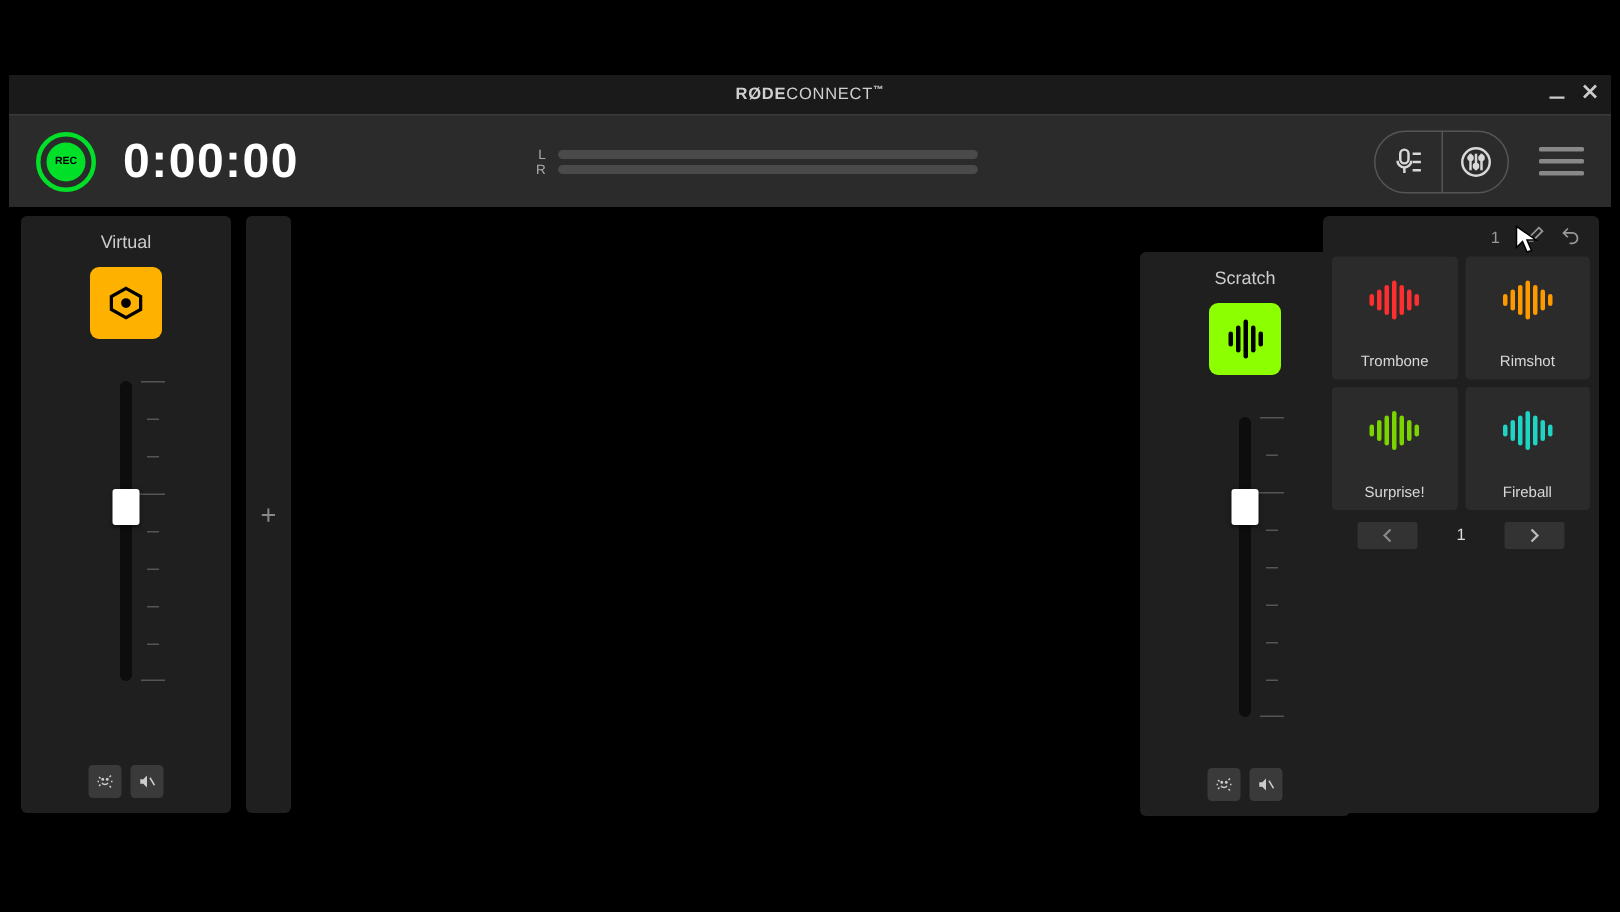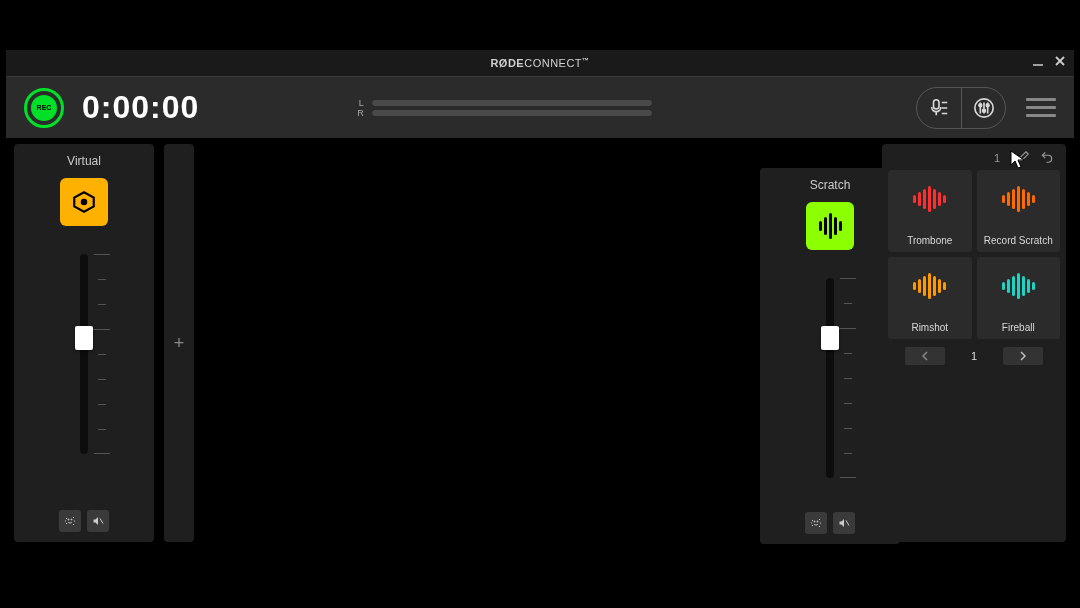--- a/index.html
+++ b/index.html
@@ -261,41 +261,41 @@
               <span style="height: 20px; background: rgb(255, 47, 47);"></span>
               <span style="height: 26px; background: rgb(255, 47, 47);"></span>
               <span style="height: 20px; background: rgb(255, 47, 47);"></span>
               <span style="height: 14px; background: rgb(255, 47, 47);"></span>
               <span style="height: 8px; background: rgb(255, 47, 47);"></span>
             </div>
             <div class="pad-label">Trombone</div>
           </div>
           <div class="pad">
             <div class="wave pad-icon">
-              <span style="height: 8px; background: rgb(255, 106, 0);"></span>
-              <span style="height: 14px; background: rgb(255, 106, 0);"></span>
-              <span style="height: 20px; background: rgb(255, 106, 0);"></span>
-              <span style="height: 26px; background: rgb(255, 106, 0);"></span>
-              <span style="height: 20px; background: rgb(255, 106, 0);"></span>
-              <span style="height: 14px; background: rgb(255, 106, 0);"></span>
-              <span style="height: 8px; background: rgb(255, 106, 0);"></span>
-            </div>
-            <div class="pad-label">Record Scratch</div>
-          </div>
-          <div class="pad">
-            <div class="wave pad-icon">
               <span style="height: 8px; background: rgb(255, 153, 0);"></span>
               <span style="height: 14px; background: rgb(255, 153, 0);"></span>
               <span style="height: 20px; background: rgb(255, 153, 0);"></span>
               <span style="height: 26px; background: rgb(255, 153, 0);"></span>
               <span style="height: 20px; background: rgb(255, 153, 0);"></span>
               <span style="height: 14px; background: rgb(255, 153, 0);"></span>
               <span style="height: 8px; background: rgb(255, 153, 0);"></span>
             </div>
             <div class="pad-label">Rimshot</div>
+          </div>
+          <div class="pad">
+            <div class="wave pad-icon">
+              <span style="height: 8px; background: rgb(123, 212, 0);"></span>
+              <span style="height: 14px; background: rgb(123, 212, 0);"></span>
+              <span style="height: 20px; background: rgb(123, 212, 0);"></span>
+              <span style="height: 26px; background: rgb(123, 212, 0);"></span>
+              <span style="height: 20px; background: rgb(123, 212, 0);"></span>
+              <span style="height: 14px; background: rgb(123, 212, 0);"></span>
+              <span style="height: 8px; background: rgb(123, 212, 0);"></span>
+            </div>
+            <div class="pad-label">Surprise!</div>
           </div>
           <div class="pad">
             <div class="wave pad-icon">
               <span style="height: 8px; background: rgb(31, 212, 196);"></span>
               <span style="height: 14px; background: rgb(31, 212, 196);"></span>
               <span style="height: 20px; background: rgb(31, 212, 196);"></span>
               <span style="height: 26px; background: rgb(31, 212, 196);"></span>
               <span style="height: 20px; background: rgb(31, 212, 196);"></span>
               <span style="height: 14px; background: rgb(31, 212, 196);"></span>
               <span style="height: 8px; background: rgb(31, 212, 196);"></span>

